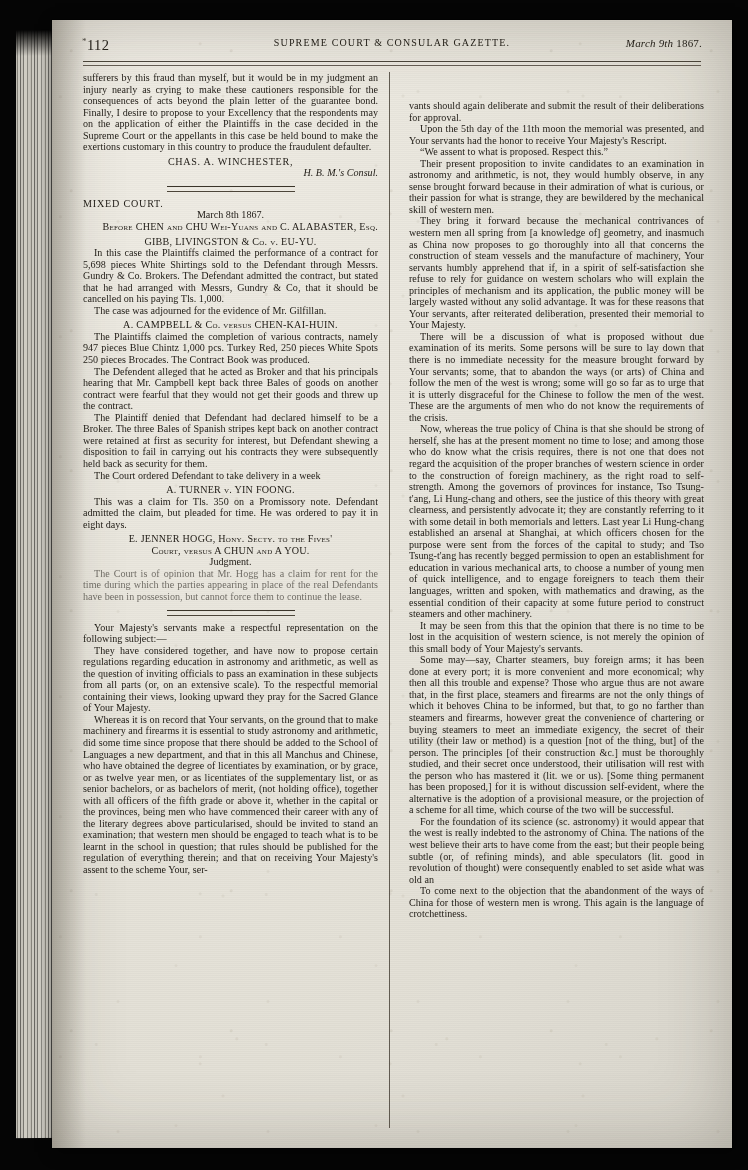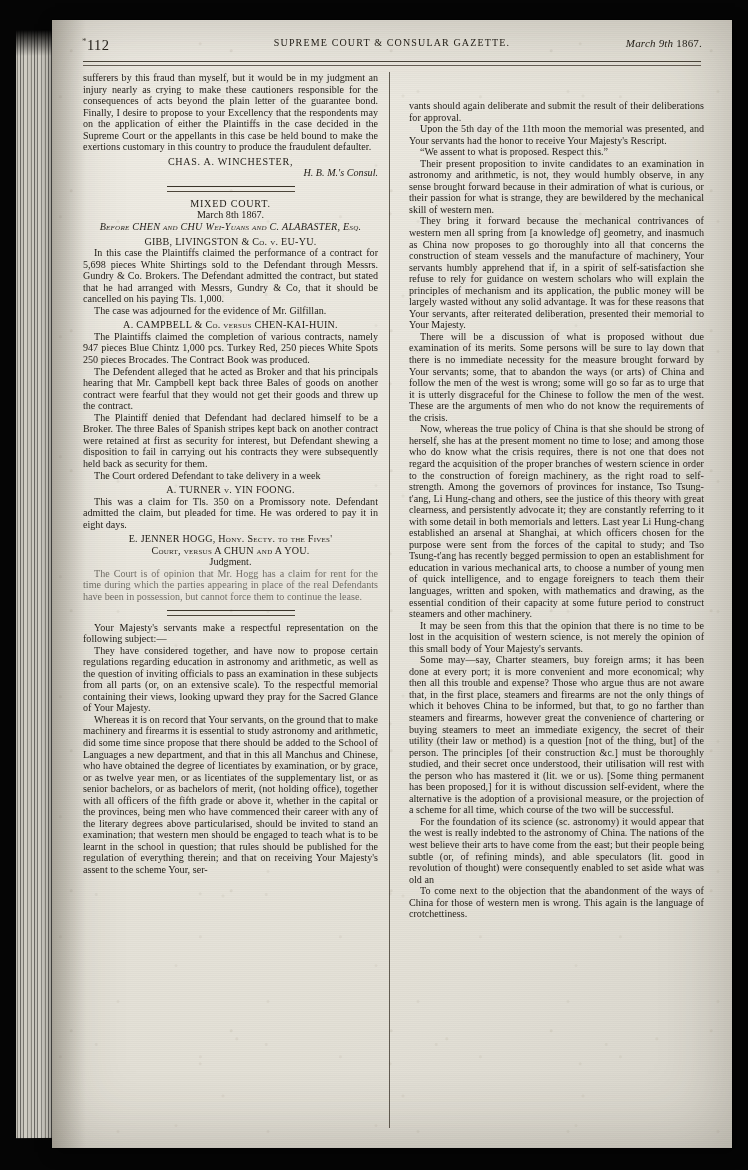--- a/index.html
+++ b/index.html
@@ -111,21 +111,21 @@
     background:#4a443a;opacity:.85;
   }
 
   p{margin:0;text-indent:11px;}
   p.noind{text-indent:0;}
   .sc{font-variant:small-caps;letter-spacing:.25px;}
   .it{}
   .ctr{text-align:center;text-indent:0;}
 
   .sechead{
-    text-align:center;text-indent:0;letter-spacing:.8px;
+    text-align:left;text-indent:0;letter-spacing:.8px;
     margin-top:2px;
   }
   .caseline{text-align:center;text-indent:0;margin-top:3px;}
   .sig{text-align:center;text-indent:0;letter-spacing:.7px;margin-top:3px;}
   .sigsub{text-align:right;text-indent:0;font-style:italic;}
 
   .dblrule{
     margin:7px auto 6px auto;width:128px;height:4px;
     border-top:1.5px solid #3b352a;border-bottom:.8px solid #4d463a;
     text-indent:0;
@@ -171,21 +171,21 @@
 
         <p class="noind">sufferers by this fraud than myself, but it would be in my judgment an injury nearly as crying to make these cautioners responsible for the consequences of acts beyond the plain letter of the guarantee bond. Finally, I desire to propose to your Excellency that the respondents may on the application of either the Plaintiffs in the case decided in the Supreme Court or the appellants in this case be held bound to make the exertions customary in this country to produce the fraudulent defaulter.</p>
 
         <p class="sig">CHAS. A. WINCHESTER,</p>
         <p class="sigsub">H. B. M.'s Consul.</p>
 
         <div class="dblrule"></div>
 
         <p class="sechead">MIXED COURT.</p>
         <p class="ctr it">March 8th 1867.</p>
-        <p class="noind sc" style="text-align:center;font-style:italic;">Before CHEN and CHU Wei-Yuans and C. ALABASTER, Esq.</p>
+        <p class="noind sc" style="text-align:right;">Before CHEN and CHU Wei-Yuans and C. ALABASTER, Esq.</p>
 
         <p class="caseline sc">GIBB, LIVINGSTON &amp; Co. v. EU-YU.</p>
         <p>In this case the Plaintiffs claimed the performance of a contract for 5,698 pieces White Shirtings sold to the Defendant through Messrs. Gundry &amp; Co. Brokers. The Defendant admitted the contract, but stated that he had arranged with Messrs, Gundry &amp; Co, that it should be cancelled on his paying Tls. 1,000.</p>
         <p>The case was adjourned for the evidence of Mr. Gilfillan.</p>
 
         <p class="caseline sc">A. CAMPBELL &amp; Co. versus CHEN-KAI-HUIN.</p>
         <p>The Plaintiffs claimed the completion of various contracts, namely 947 pieces Blue Chintz 1,000 pcs. Turkey Red, 250 pieces White Spots 250 pieces Brocades. The Contract Book was produced.</p>
         <p>The Defendent alleged that he acted as Broker and that his principals hearing that Mr. Campbell kept back three Bales of goods on another contract were fearful that they would not get their goods and threw up the contract.</p>
         <p>The Plaintiff denied that Defendant had declared himself to be a Broker. The three Bales of Spanish stripes kept back on another contract were retained at first as security for interest, but Defendant shewing a disposition to fail in carrying out his contracts they were subsequently held back as security for them.</p>
         <p>The Court ordered Defendant to take delivery in a week</p>

